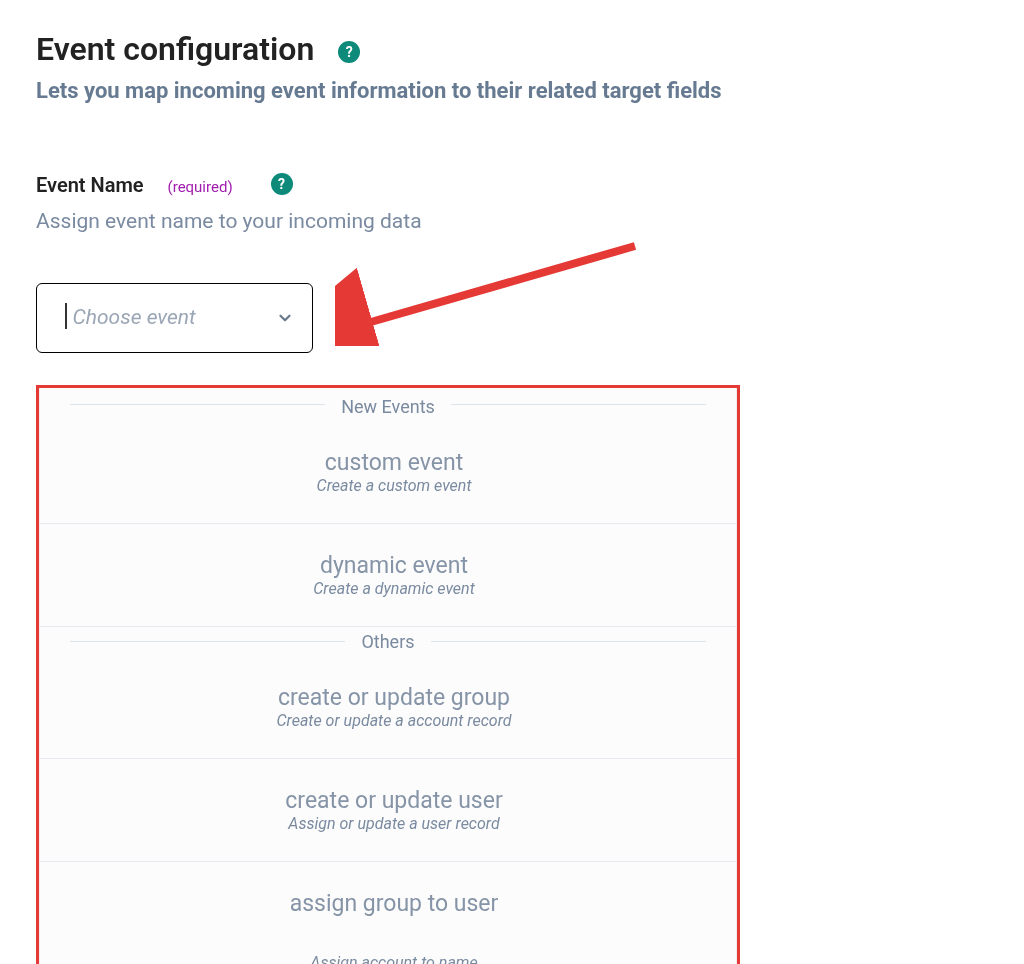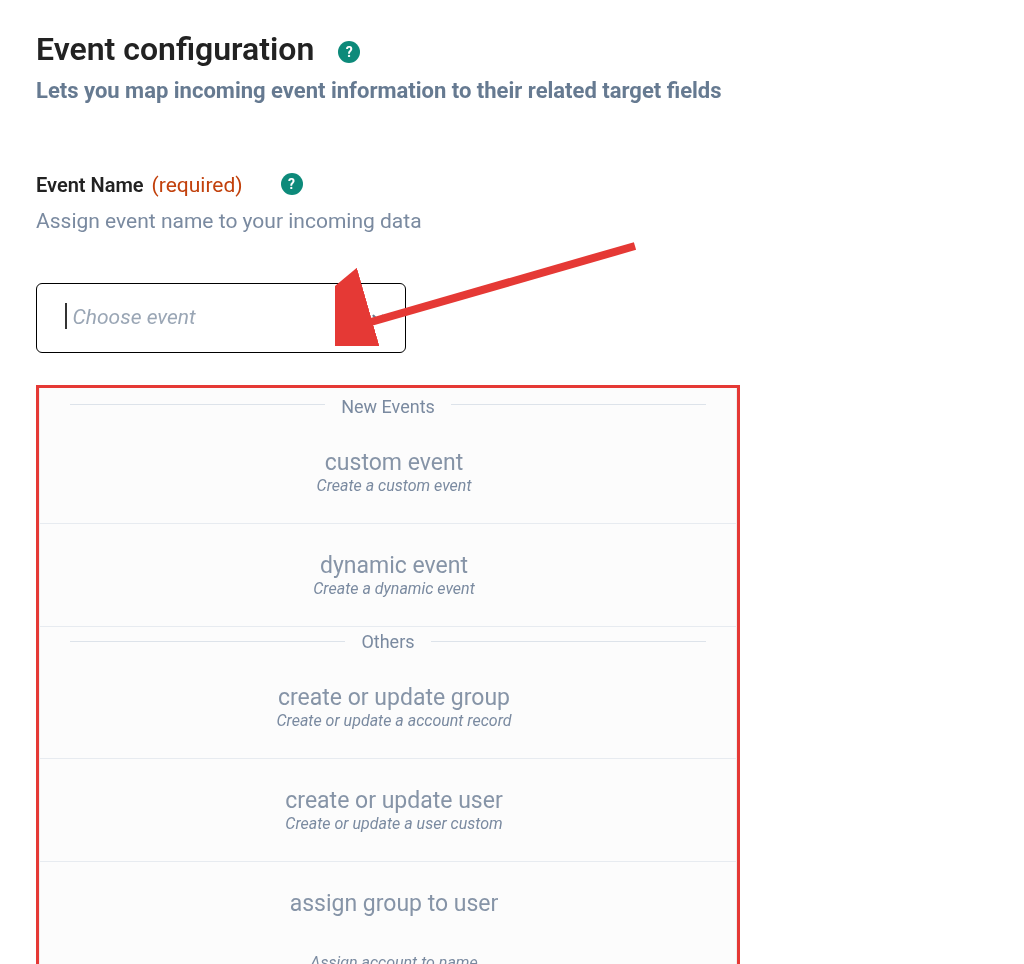--- a/index.html
+++ b/index.html
@@ -42,40 +42,40 @@
     .section {
       margin-top: 70px;
     }
     .field-label {
       font-size: 20px;
       font-weight: 600;
       color: #222;
       display: inline-block;
     }
     .required-tag {
-      font-size: 21px;
-      color: #c2410c;
+      font-size: 15px;
+      color: #a21caf;
       font-weight: 400;
-      margin-left: 4px;
+      margin-left: 20px;
     }
     .field-desc {
       font-size: 21px;
       color: #7a8aa0;
       margin-top: 10px;
     }
     .field-label-row .help-icon {
       top: -4px;
       margin-left: 34px;
     }
     .dropdown-wrap {
       position: relative;
       margin-top: 50px;
     }
     .dropdown {
-      width: 370px;
+      width: 277px;
       height: 70px;
       border: 1.5px solid #000;
       border-radius: 6px;
       padding: 0 18px 0 28px;
       display: flex;
       align-items: center;
       justify-content: space-between;
       cursor: pointer;
       background: #fff;
     }
@@ -201,21 +201,21 @@
           <span class="option-desc">Create a dynamic event</span>
         </div>
 
         <div class="group-header"><span>Others</span></div>
         <div class="option">
           <span class="option-label">create or update group</span>
           <span class="option-desc">Create or update a account record</span>
         </div>
         <div class="option">
           <span class="option-label">create or update user</span>
-          <span class="option-desc">Create or update a user custom</span>
+          <span class="option-desc">Assign or update a user record</span>
         </div>
         <div class="option">
           <span class="option-label">assign group to user</span>
           <span class="option-desc">Assign account to name</span>
         </div>
 
       </div>
     </div>
   </div>
 </div>

